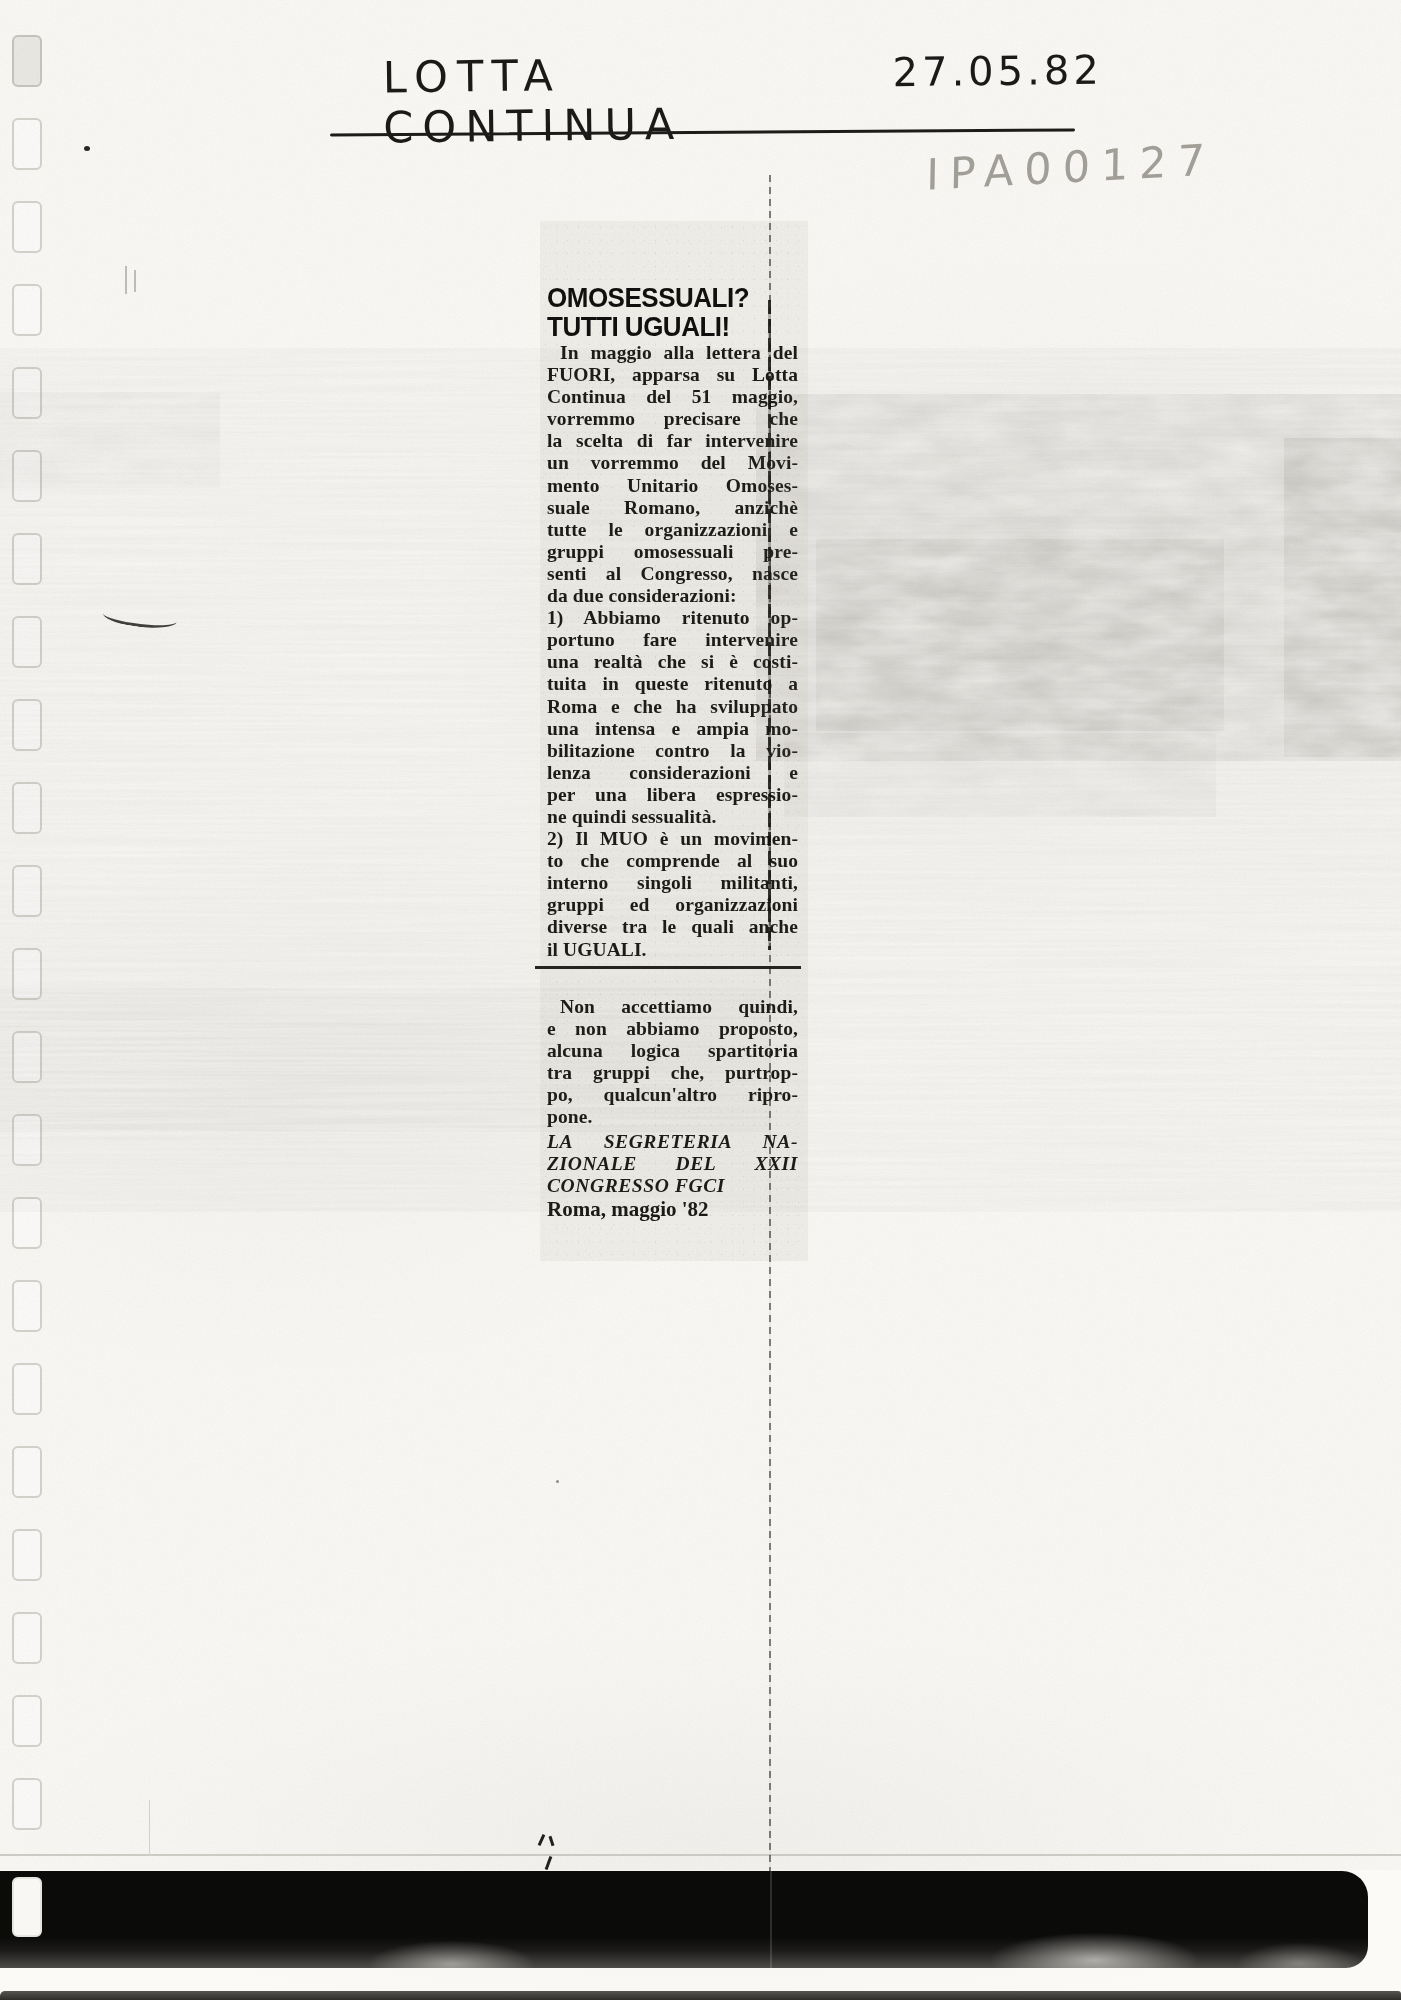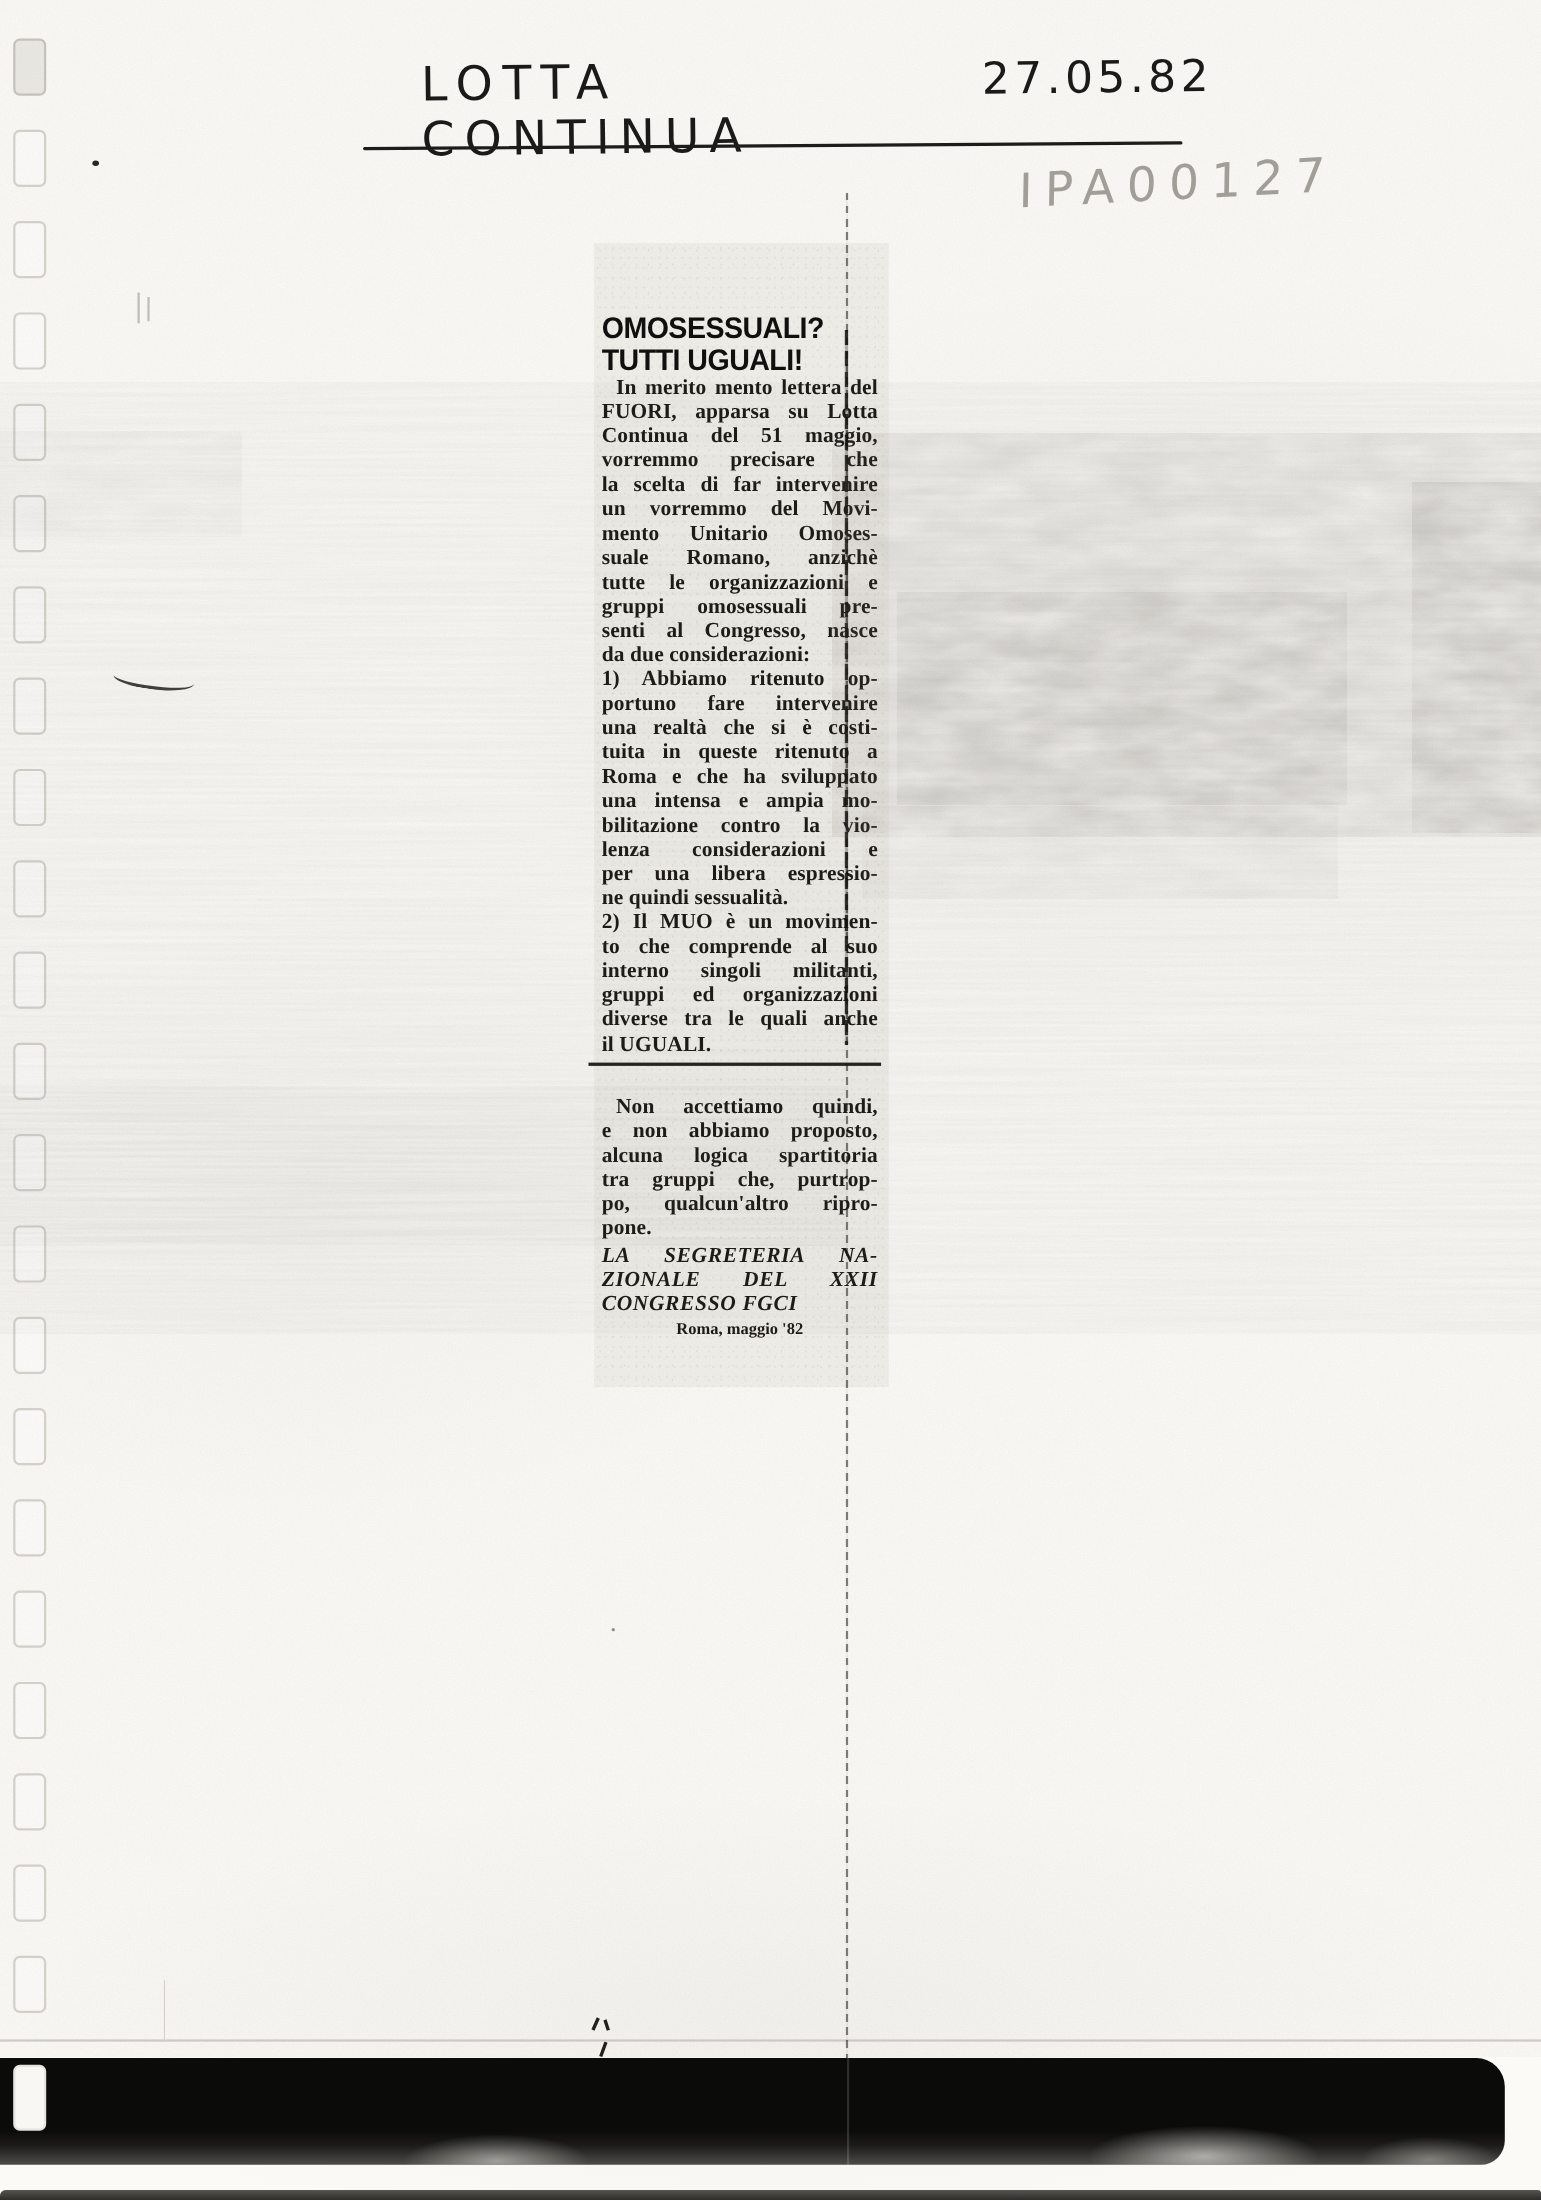--- a/index.html
+++ b/index.html
@@ -64,21 +64,21 @@
     letter-spacing:0.1px;
   }
   .line.nojust{text-align-last:left;}
   .line.indent{text-indent:13px;}
   .rule{
     margin:5px 0 0 -12px;width:266px;height:3px;background:#262421;
   }
   .body2{margin-top:27px;}
   .signature .line{font-style:italic;letter-spacing:0.6px;}
   .dateline{
-    height:24px;line-height:24px;font-size:15px;font-weight:bold;text-align:center;
+    height:24px;line-height:24px;font-size:21px;font-weight:bold;
   }
   
   .crease{
     position:absolute;left:769px;top:175px;width:2px;height:1697px;
     background:repeating-linear-gradient(to bottom,
       rgba(25,23,20,0.55) 0 7px, rgba(25,23,20,0.05) 7px 12px);
     z-index:3;
   }
   .crease-dark{
     position:absolute;left:768px;top:300px;width:3px;height:650px;
@@ -170,21 +170,21 @@
   <div class="header-underline"></div>
 
   <div class="archive-code">IPA00127</div>
 
   <div class="clipping">
     <div class="headline">
       <div>OMOSESSUALI?</div>
       <div>TUTTI UGUALI!</div>
     </div>
     <div class="article-body">
-        <div class="line indent">In merito mento lettera del</div>
+        <div class="line indent">In maggio alla lettera del</div>
         <div class="line">FUORI, apparsa su Lotta</div>
         <div class="line">Continua del 51 maggio,</div>
         <div class="line">vorremmo precisare che</div>
         <div class="line">la scelta di far intervenire</div>
         <div class="line">un vorremmo del Movi-</div>
         <div class="line">mento Unitario Omoses-</div>
         <div class="line">suale Romano, anzichè</div>
         <div class="line">tutte le organizzazioni e</div>
         <div class="line">gruppi omosessuali pre-</div>
         <div class="line">senti al Congresso, nasce</div>

